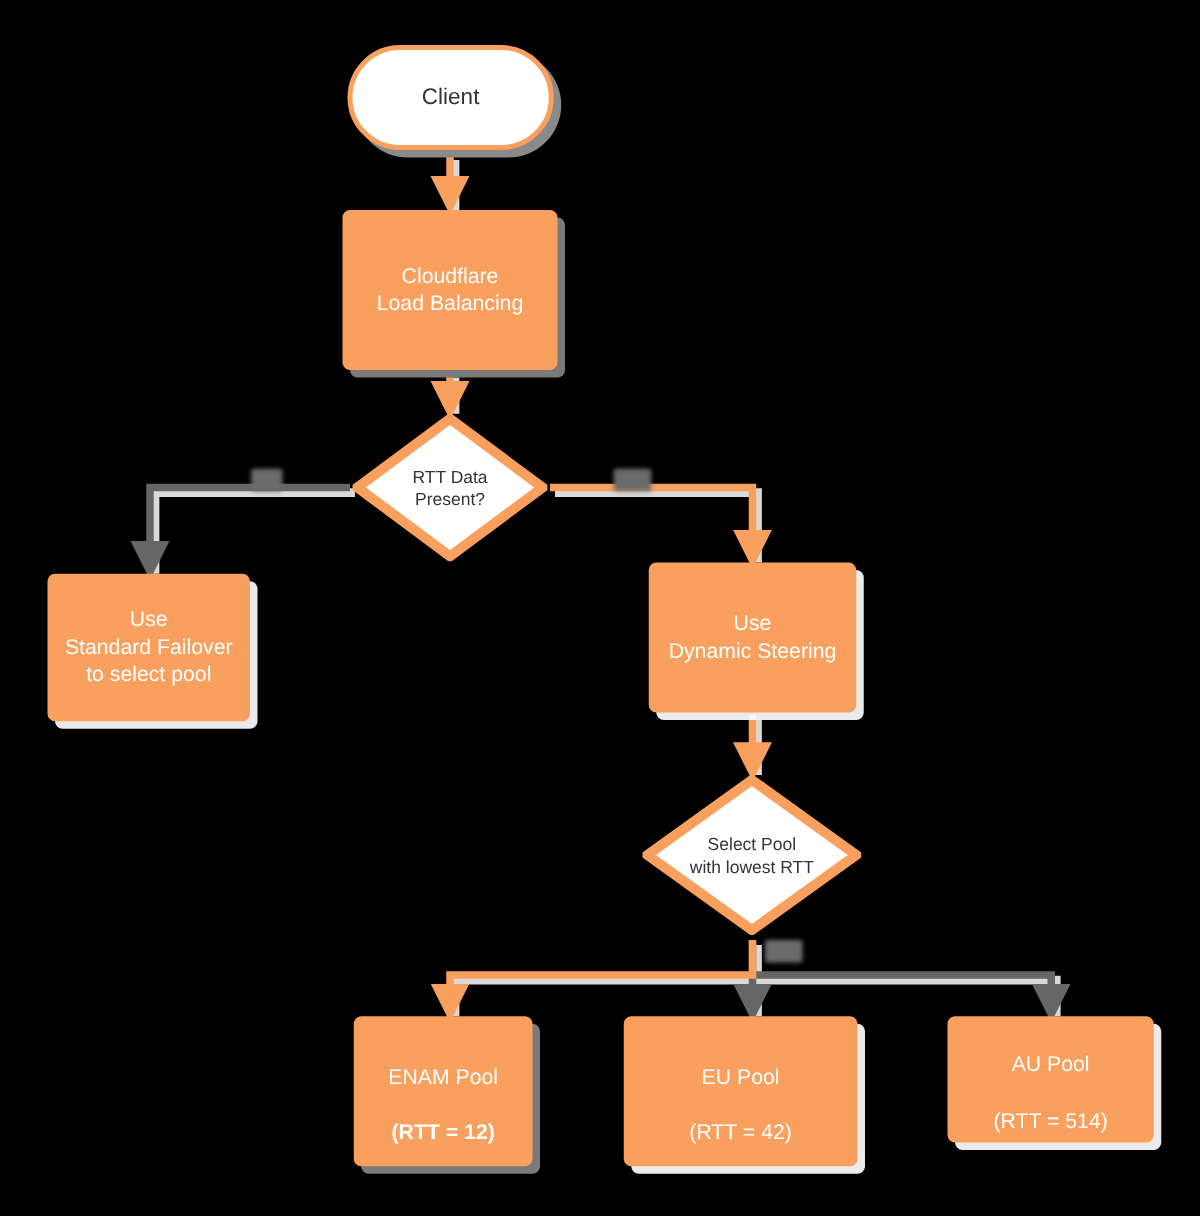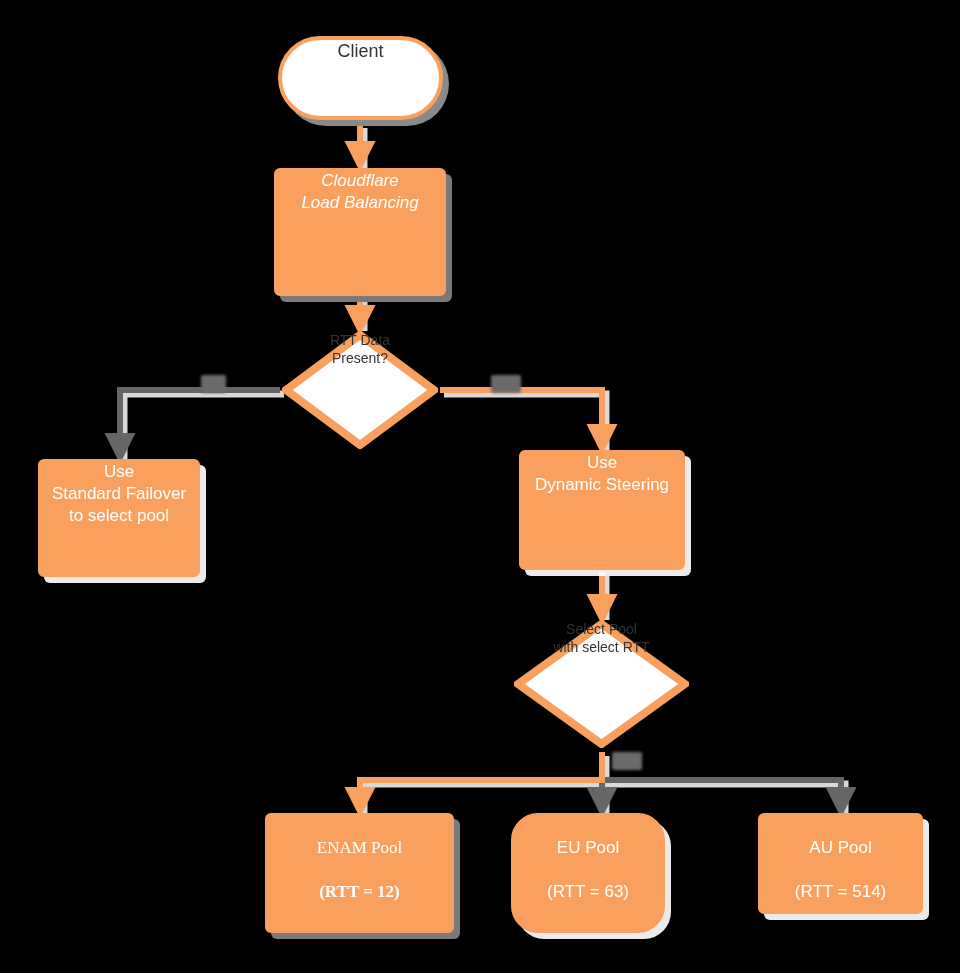--- a/index.html
+++ b/index.html
@@ -20,20 +20,21 @@
   #edge-layer {
     position: absolute;
     left: 0; top: 0;
     width: 960px;
     height: 973px;
   }
   .node {
     position: absolute;
     box-sizing: border-box;
     display: flex;
+    align-items: center;
     justify-content: center;
     text-align: center;
     line-height: 1.3;
     z-index: 5;
   }
   .node-proc {
     background: #FAA05E;
     border: 2px solid #FAA05E;
     border-radius: 6px;
     color: #FFFFFF;
@@ -126,21 +127,21 @@
 
     <path d="M602,780 L841,780 L841,806" stroke="#666666" stroke-width="6" fill="none" marker-end="url(#arrow-gray)"></path>
 
     <path d="M602,752 L602,780 L360,780 L360,806" stroke="#FAA05E" stroke-width="6" fill="none" marker-end="url(#arrow-orange)"></path>
   </svg>
 
   <div class="node node-term" style="left:278px; top:36px; width:165px; height:84px;">
     <span class="node-label">Client</span>
   </div>
 
-  <div class="node node-proc shadow-gray" style="left:274px; top:168px; width:172px; height:128px;font-style:italic;">
+  <div class="node node-proc shadow-gray" style="left:274px; top:168px; width:172px; height:128px;">
     <span class="node-label">Cloudflare
 Load Balancing</span>
   </div>
 
   <div class="node node-dec" style="left:282px; top:331px; width:156px; height:118px;">
     <svg class="dec-shape" viewBox="0 0 156 118" preserveAspectRatio="none">
       <polygon points="78,4 152,59 78,114 4,59" fill="#FFFFFF" stroke="#FAA05E" stroke-width="8"></polygon>
     </svg>
     <span class="node-label">RTT Data
 Present?</span>
@@ -155,34 +156,34 @@
   <div class="node node-proc" style="left:519px; top:450px; width:166px; height:120px;">
     <span class="node-label">Use
 Dynamic Steering</span>
   </div>
 
   <div class="node node-dec" style="left:514px; top:620px; width:175px; height:128px;">
     <svg class="dec-shape" viewBox="0 0 175 128" preserveAspectRatio="none">
       <polygon points="87.5,4 171,64 87.5,124 4,64" fill="#FFFFFF" stroke="#FAA05E" stroke-width="8"></polygon>
     </svg>
     <span class="node-label">Select Pool
-with select RTT</span>
+with lowest RTT</span>
   </div>
 
-  <div class="node node-proc shadow-gray" style="left:265px; top:813px; width:189px; height:120px;font-family:Liberation Serif, serif;">
+  <div class="node node-proc shadow-gray" style="left:283px; top:813px; width:143px; height:120px;">
     <span class="node-label">
       <span>ENAM Pool</span><br>
       <span class="bold-line">(RTT = 12)</span>
     </span>
   </div>
 
-  <div class="node node-proc" style="left:511px; top:813px; width:154px; height:120px;border-radius:27px;">
+  <div class="node node-proc" style="left:499px; top:813px; width:187px; height:120px;">
     <span class="node-label">
       <span>EU Pool</span><br>
-      <span>(RTT = 63)</span>
+      <span>(RTT = 42)</span>
     </span>
   </div>
 
   <div class="node node-proc" style="left:758px; top:813px; width:165px; height:101px;">
     <span class="node-label">
       <span>AU Pool</span><br>
       <span>(RTT = 514)</span>
     </span>
   </div>
 

